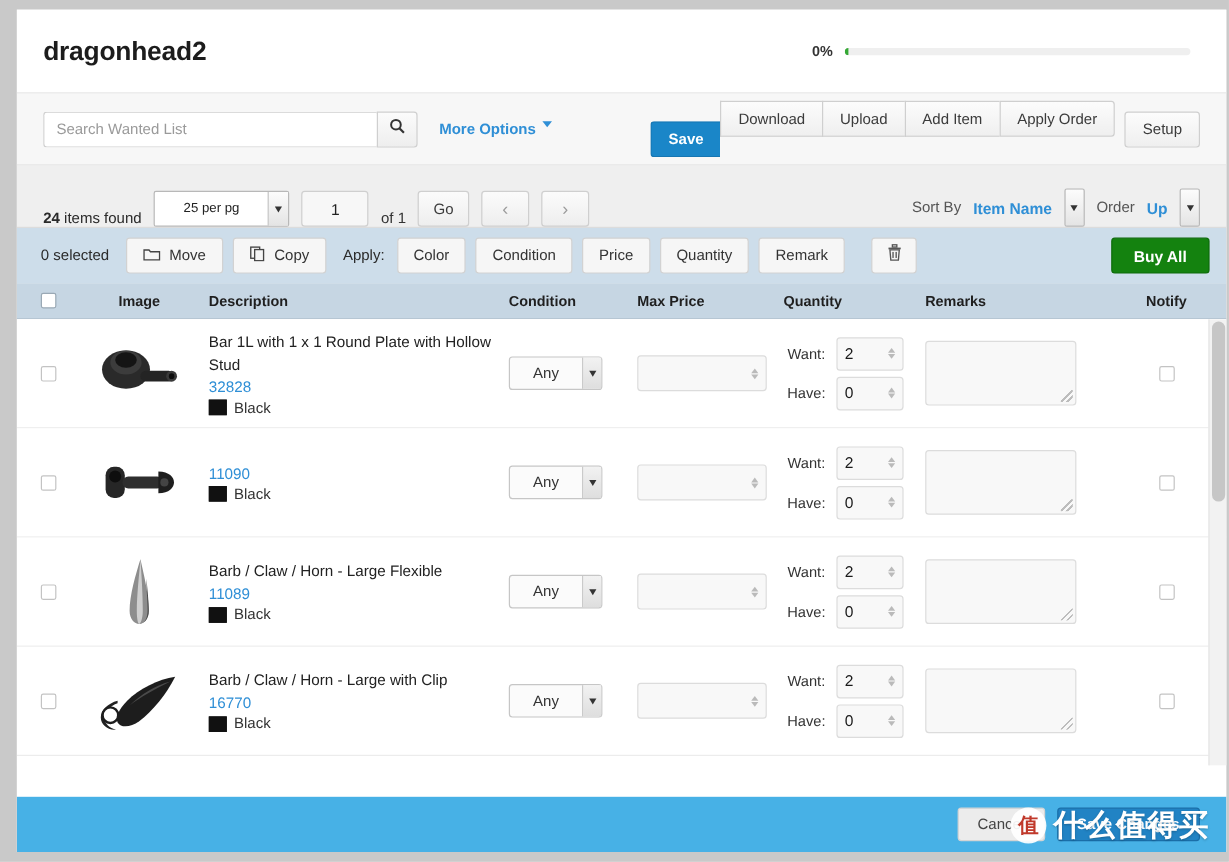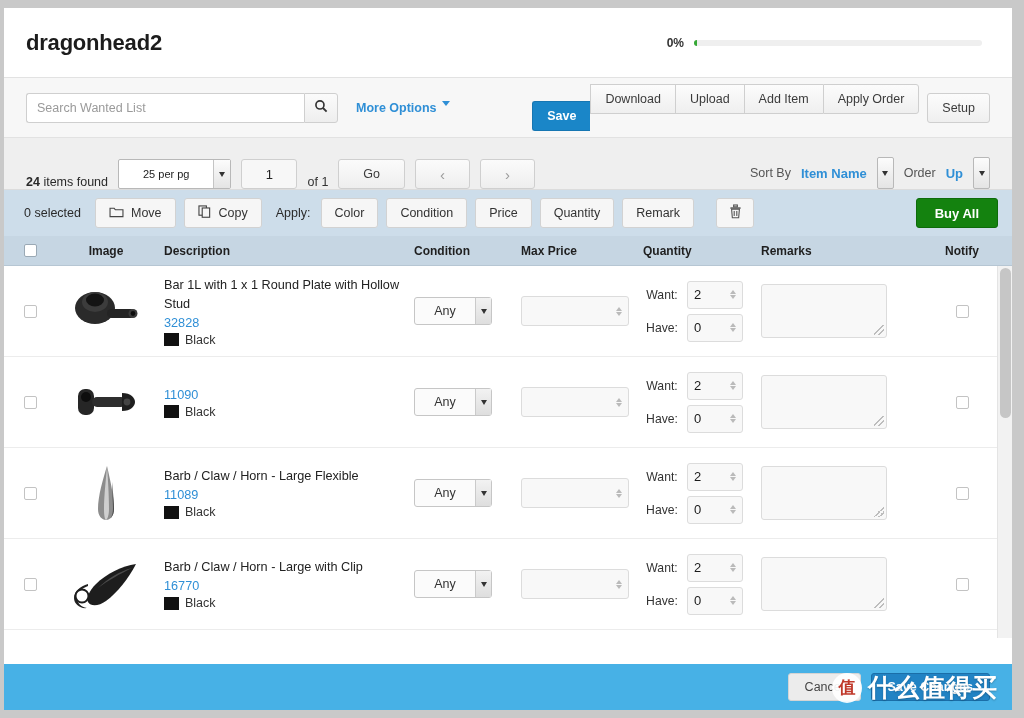--- a/index.html
+++ b/index.html
@@ -5,21 +5,21 @@
   * { box-sizing: border-box; }
   html, body {
     margin: 0; padding: 0;
     width: 1024px; height: 718px;
     background: #c9c9c9;
     font-family: "Liberation Sans", sans-serif;
     overflow: hidden;
   }
   #page {
     position: absolute;
-    left: 4px; top: 8px;
+    left: 14px; top: 8px;
     width: 1008px; height: 702px;
     background: #ffffff;
     overflow: hidden;
   }
 
   
   .header {
     height: 70px;
     border-bottom: 1px solid #e2e2e2;
     display: flex; align-items: center;
@@ -131,21 +131,21 @@
   }
   .page-input {
     width: 56px; height: 30px;
     border: 1px solid #cfcfcf; border-radius: 3px;
     background: #f7f7f7; text-align: center;
     font-size: 13px; color: #222; outline: none;
     font-family: "Liberation Sans", sans-serif;
   }
   .of-label { font-size: 12.5px; color: #333; }
   .pg-btn {
-    height: 30px; min-width: 40px; padding: 0 24px;
+    height: 30px; min-width: 40px; padding: 0 12px;
     border: 1px solid #cfcfcf; border-radius: 3px;
     background: linear-gradient(#fbfbfb,#eeeeee);
     font-size: 12.5px; color: #3b3b3b;
     display: flex; align-items: center; justify-content: center;
     cursor: pointer;
   }
   .pg-btn.nav { color: #9b9b9b; font-size: 15px; }
   .sort-area {
     margin-left: auto; display: flex; align-items: center; gap: 10px;
   }

